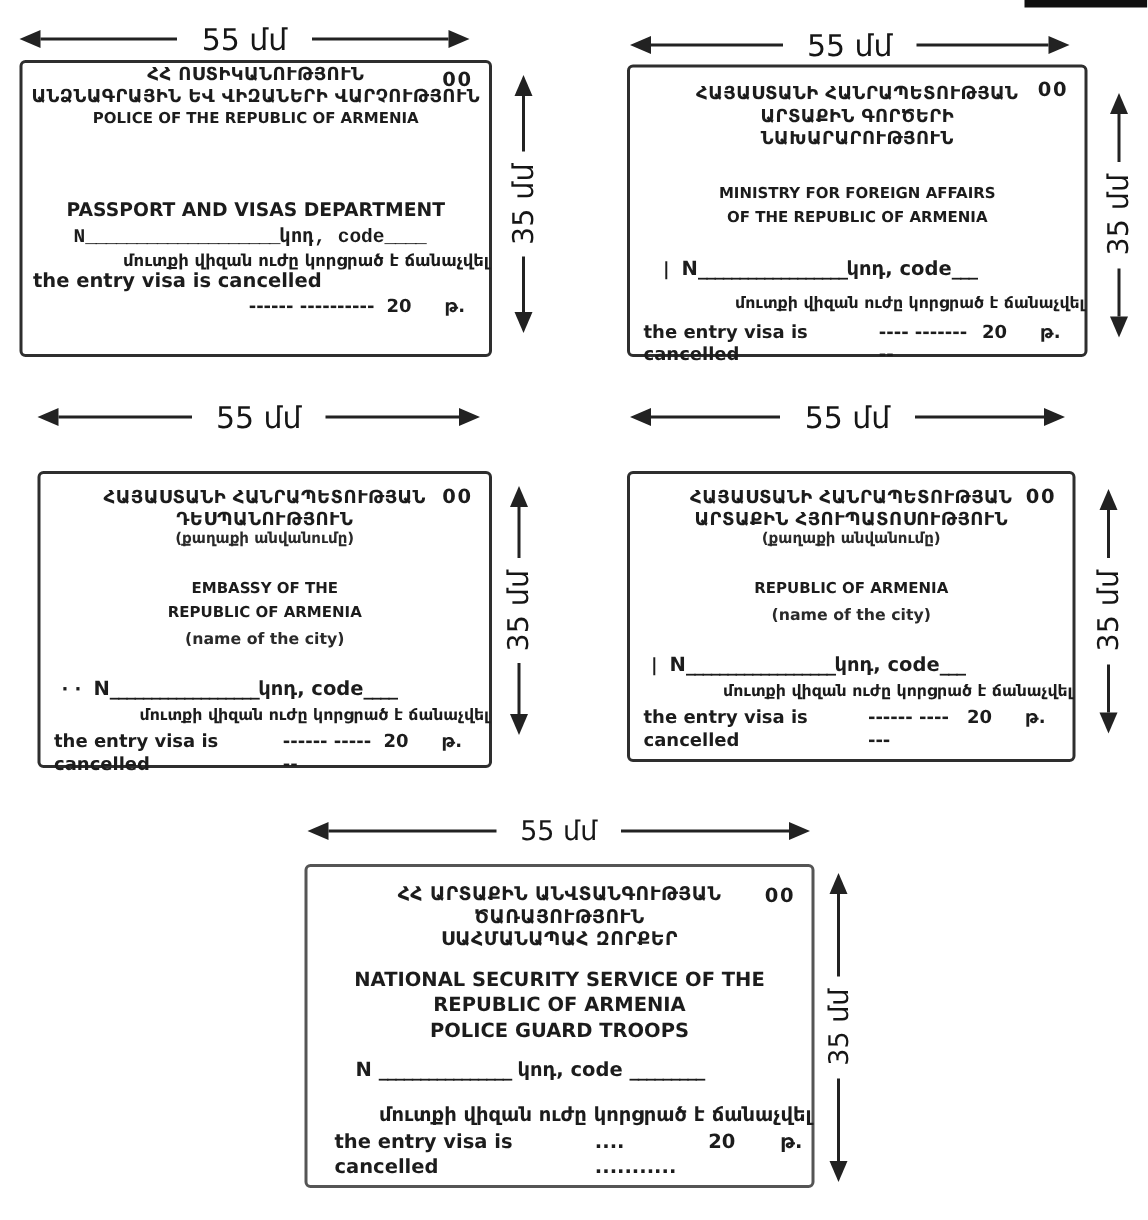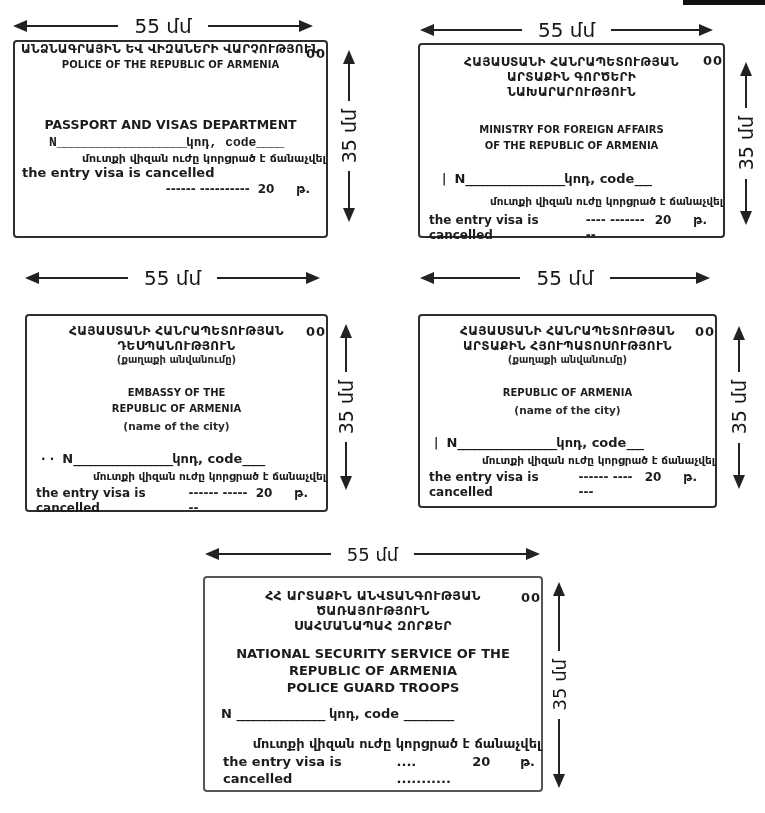--- a/index.html
+++ b/index.html
@@ -21,21 +21,21 @@
   .ah-up   { width:0; height:0; border-left:6px solid transparent; border-right:6px solid transparent; border-bottom:14px solid #222; }
   .ah-down { width:0; height:0; border-left:6px solid transparent; border-right:6px solid transparent; border-top:14px solid #222; }
   .vlabel { writing-mode:vertical-rl; transform:rotate(180deg); font-size:19px; padding:8px 0; white-space:nowrap; color:#161616; }
 
   
   .box {
     position:absolute; background:#fff; border:2px solid #2e2e2e; border-radius:4px;
     font-weight:bold; text-align:center; box-sizing:border-box;
   }
   .box.light { border-color:#555; }
-  .corner { position:absolute; top:4px; right:0; font-size:13px; letter-spacing:1px; }
+  .corner { position:absolute; top:4px; right:11px; font-size:13px; letter-spacing:1px; }
   .hy  { font-size:12px; line-height:15px; letter-spacing:0.3px; }
   .en  { font-size:10px; line-height:16px; }
   .sub { font-size:10px; line-height:12px; font-weight:bold; color:#2a2a2a; }
   .nrow { font-size:13px; line-height:18px; text-align:left; white-space:nowrap; overflow:hidden; }
   .nline { letter-spacing:-1px; }
   .cancel-hy { font-size:11px; line-height:13px; text-align:right; white-space:nowrap; }
   .cancel-en { font-size:13px; line-height:16px; text-align:left; }
   .dashrow { display:flex; justify-content:flex-end; align-items:baseline; font-size:12px; line-height:14px; }
   .cancelrow { display:flex; align-items:baseline; font-size:12px; line-height:15px; text-align:left; }
   .cancelrow .grow { flex:1; }
@@ -60,21 +60,21 @@
   .s3 .en-block { margin-top:19px; }
   .s3 .sub-en { margin-top:3px; font-size:10.5px; line-height:13px; }
   .s3 .nrow { margin-top:17px; padding-left:14px; }
   .s3 .cancel-hy { margin-top:2px; padding-left:9px; font-size:10.5px; }
   .s3 .cancelrow { margin-top:3px; padding-left:9px; padding-right:12px; }
 
   .s5 { padding-top:10px; }
   .s5 .hy { font-size:12.5px; line-height:15px; }
   .s5 .en { font-size:13px; line-height:17px; }
   .s5 .en-block { margin-top:12px; }
-  .s5 .nrow { margin-top:9px; padding-left:16px; }
+  .s5 .nrow { margin-top:9px; padding-left:32px; }
   .s5 .cancel-hy { margin-top:13px; padding-left:18px; font-size:13px; line-height:16px; }
   .s5 .cancelrow { margin-top:1px; padding-left:18px; font-size:13px; line-height:17px; }
   .s5 .cancelrow .dots { margin-left:8px; }
   .s5 .cancelrow .suf { margin-left:30px; }
 
   .prefix { margin-right:8px; font-size:12px; }
 </style>
 </head>
 <body>
 
@@ -85,20 +85,21 @@
   <div class="hdim" style="left:13px; top:13px; width:300px;">
     <div class="ah-left"></div>
     <div class="hline"></div>
     <div class="dlabel">55 մմ</div>
     <div class="hline"></div>
     <div class="ah-right"></div>
   </div>
 
   <div class="box s1" style="left:13px; top:40px; width:315px; height:198px;">
     <div class="corner">00</div>
+    <div class="hy">ՀՀ ՈՍՏԻԿԱՆՈՒԹՅՈՒՆ</div>
     <div class="hy">ԱՆՁՆԱԳՐԱՅԻՆ ԵՎ ՎԻԶԱՆԵՐԻ ՎԱՐՉՈՒԹՅՈՒՆ</div>
     <div class="en">POLICE OF THE REPUBLIC OF ARMENIA</div>
     <div class="en dept">PASSPORT AND VISAS DEPARTMENT</div>
     <div class="nrow">
       <span>N</span><span class="nline">___________________</span><span>կոդ, code</span><span class="nline">____</span>
     </div>
     <div class="cancel-hy">մուտքի վիզան ուժը կորցրած է ճանաչվել</div>
     <div class="cancel-en">the entry visa is cancelled</div>
     <div class="dashrow">
       <span>------  ----------</span>

